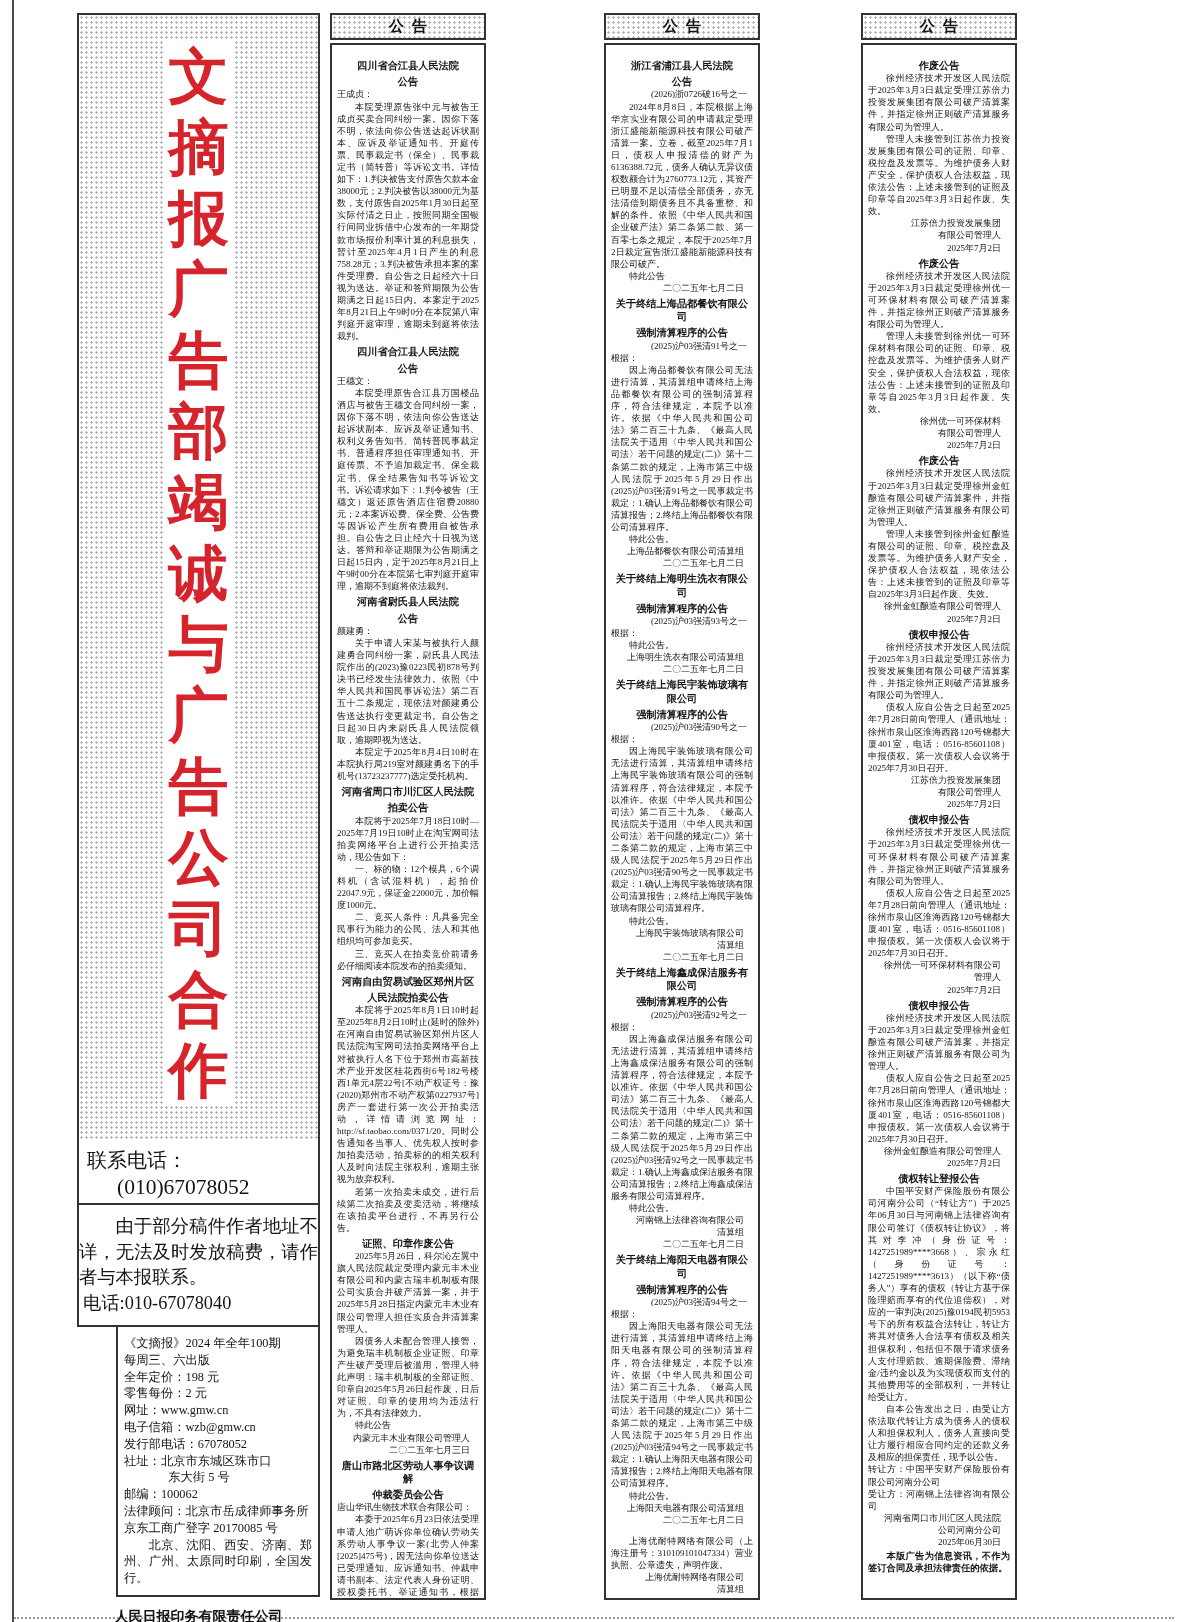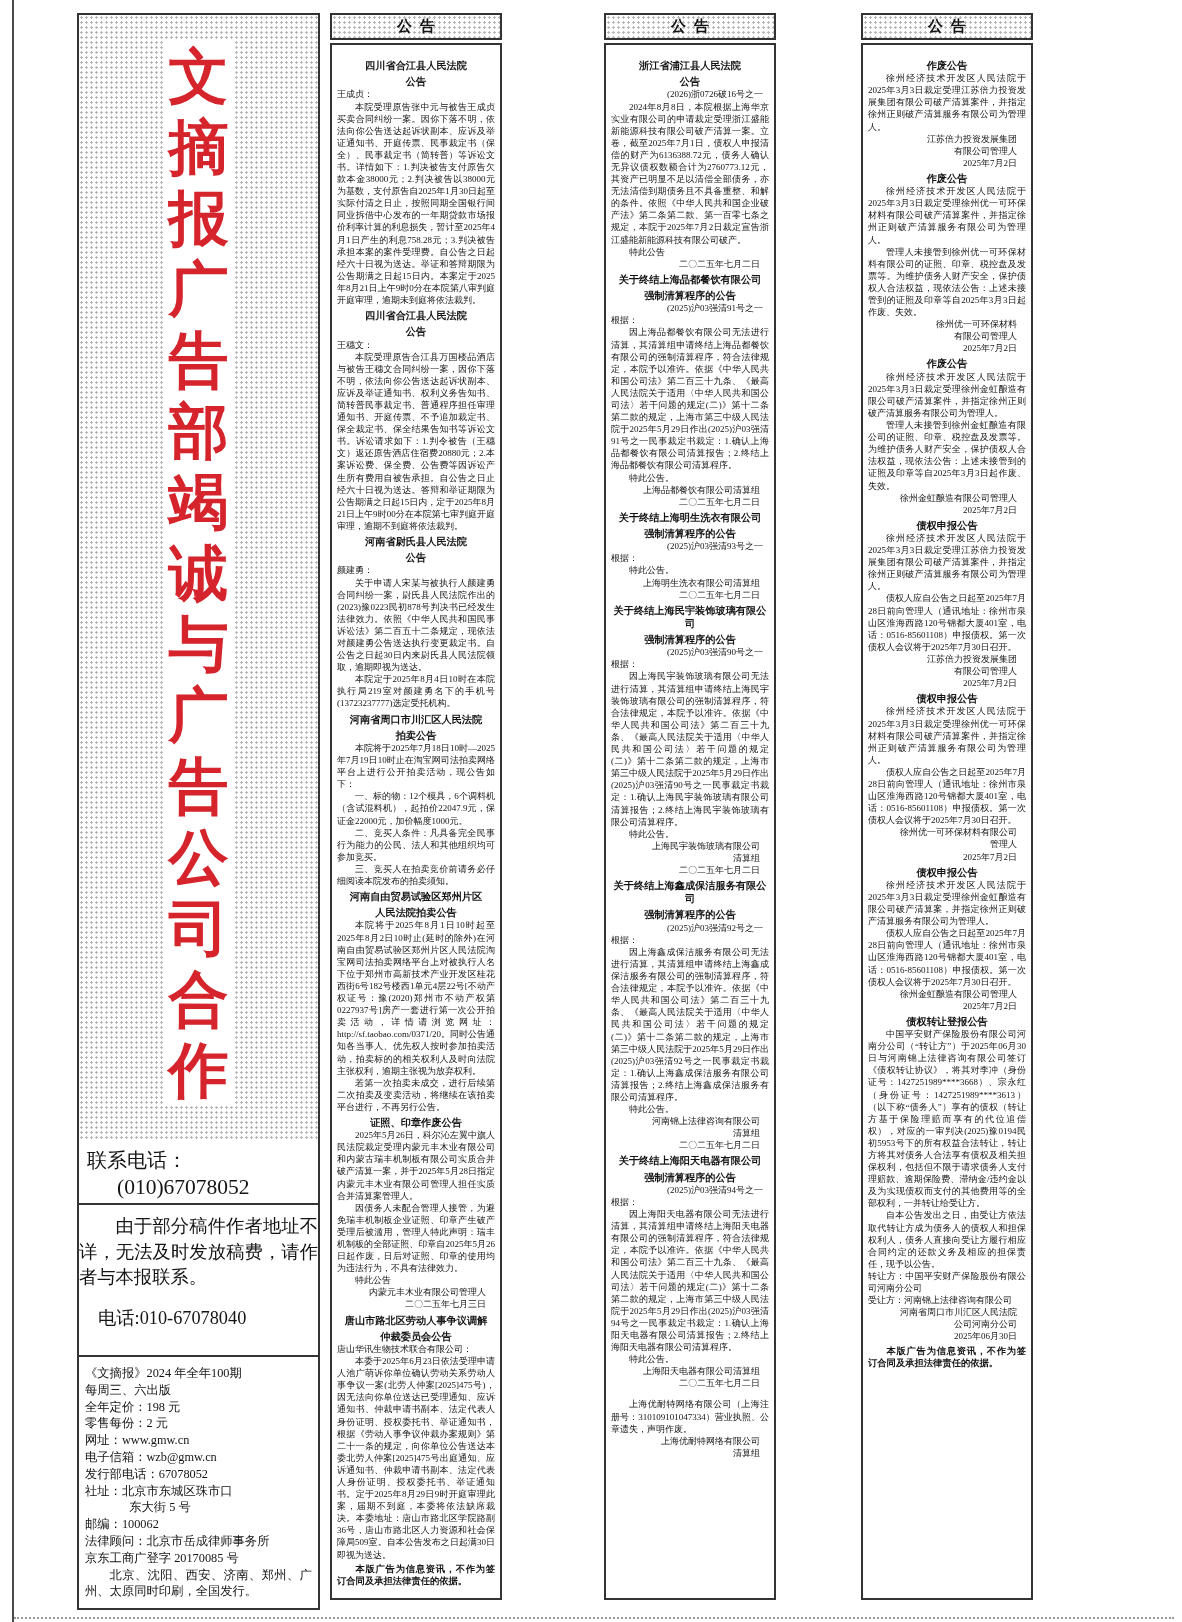--- a/index.html
+++ b/index.html
@@ -10,49 +10,50 @@
   }
   .halftone{
     background-color:#fdfdfd;
     background-image:radial-gradient(circle,#b8b8b8 1px,rgba(0,0,0,0) 1.35px);
     background-size:5px 5px;
   }
   .halftone-light{
     background-color:#efefef;
     background-image:radial-gradient(circle,#d6d6d6 0.8px,rgba(0,0,0,0) 1px);
     background-size:4px 4px;
+    margin-left:39px;
   }
   .page-left-rule{position:absolute;left:12px;top:0;width:2px;height:1622px;background:#4a4a4a;}
   .page-bottom-dots{position:absolute;left:14px;width:1160px;bottom:3px;border-bottom:2px dotted #9a9a9a;}
 
   
   .sidebar{position:absolute;left:77px;top:13px;width:243px;}
   .sb-box{border:2px solid #333;box-sizing:border-box;background:#fff;}
   .sb-box1{height:1192px;}
   .sb-dots{height:1124px;padding-top:26px;box-sizing:border-box;}
   .slogan{width:100%;text-align:center;}
   .slogan-char{
     display:block;width:70px;margin:0 auto;background:#ffffff;
     font-family:"Liberation Sans","DejaVu Sans",sans-serif;font-weight:800;
     font-size:60px;line-height:71px;color:#d5242b;
   }
   .sb-contact{padding:8px 8px 0 8px;font-size:20px;line-height:27px;}
   .sb-contact-phone{padding-left:30px;font-size:21.5px;}
   .sb-box2{margin-top:-2px;padding:9px 0;font-size:18.3px;line-height:25.5px;}
   .sb-box2 .para{text-indent:2em;text-align:justify;margin:0;}
-  .sb-box2 .phone{margin:15px;padding-left:4px;}
+  .sb-box2 .phone{margin:0;padding-left:4px;}
   .sb-box3{margin-top:-2px;padding:8px 6px;font-size:12.3px;line-height:16.8px;}
   .mast-line{white-space:nowrap;}
   .mast-indent{padding-left:3.6em;}
   .mast-para{text-indent:2em;text-align:justify;white-space:normal;}
   .sb-printer{margin-top:10px;text-align:center;font-family:"Liberation Sans","DejaVu Sans",sans-serif;
     font-weight:600;font-size:14px;line-height:18px;}
 
   
-  .news-col{position:absolute;top:13px;width:172px;}
+  .news-col{position:absolute;top:13px;width:156px;}
   #col-0{left:330px;}
   #col-1{left:604px;}
   #col-2{left:861px;}
   .col-header{
     border:2px solid #333;height:27px;box-sizing:border-box;
     display:flex;align-items:center;justify-content:center;
     font-family:"Liberation Sans","DejaVu Sans",sans-serif;font-weight:700;font-size:15px;
     letter-spacing:8px;text-indent:8px;
   }
   .col-content{
@@ -250,20 +251,21 @@
         <div class="blk-gap"></div>
       </div>
     </div>
 </div>
 <div class="news-col" id="col-2">
   <div class="col-header halftone">公告</div>
   <div class="col-content">
       <div class="notice">
         <div class="blk-h">作废公告</div>
         <div class="blk-p">徐州经济技术开发区人民法院于2025年3月3日裁定受理江苏倍力投资发展集团有限公司破产清算案件，并指定徐州正则破产清算服务有限公司为管理人。</div>
+        <div class="blk-p">管理人未接管到江苏倍力投资发展集团有限公司的证照、印章、税控盘及发票等。为维护债务人财产安全，保护债权人合法权益，现依法公告：上述未接管到的证照及印章等自2025年3月3日起作废、失效。</div>
         <div class="blk-r">江苏倍力投资发展集团</div>
         <div class="blk-r">有限公司管理人</div>
         <div class="blk-r">2025年7月2日</div>
       </div>
       <div class="notice">
         <div class="blk-h">作废公告</div>
         <div class="blk-p">徐州经济技术开发区人民法院于2025年3月3日裁定受理徐州优一可环保材料有限公司破产清算案件，并指定徐州正则破产清算服务有限公司为管理人。</div>
         <div class="blk-p">管理人未接管到徐州优一可环保材料有限公司的证照、印章、税控盘及发票等。为维护债务人财产安全，保护债权人合法权益，现依法公告：上述未接管到的证照及印章等自2025年3月3日起作废、失效。</div>
         <div class="blk-r">徐州优一可环保材料</div>
         <div class="blk-r">有限公司管理人</div>

